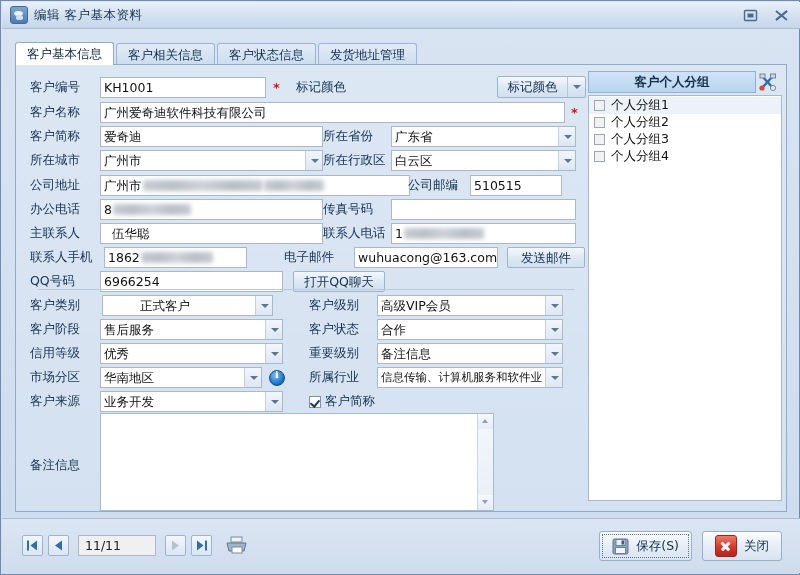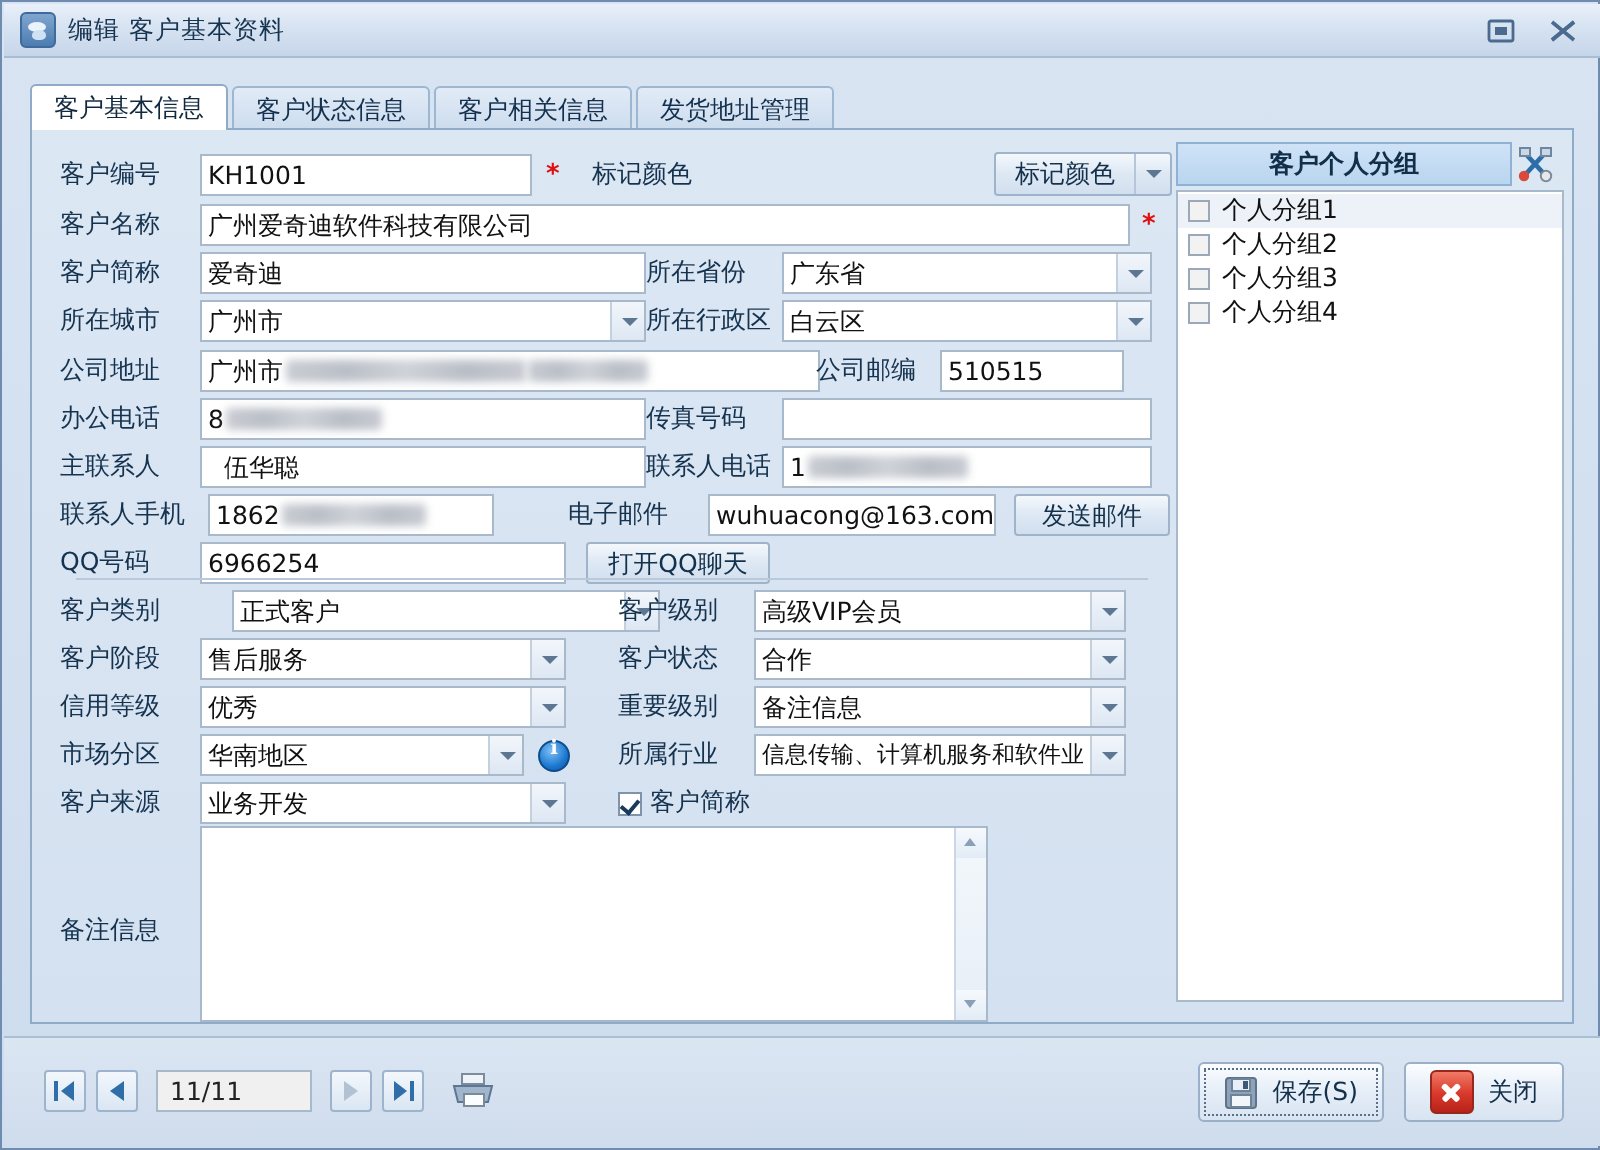--- a/index.html
+++ b/index.html
@@ -266,22 +266,22 @@
         <svg width="17" height="15">
             <path d="M3 3 L14 12 M14 3 L3 12" stroke="#4a6b8e" stroke-width="1.8" fill="none"></path>
             <path d="M3 12 L14 3" stroke="#4a6b8e" stroke-width="1.8" fill="none"></path>
           </svg>
       </div>
     </div>
   </div>
 
   <div class="tabstrip">
     <div class="tab active">客户基本信息</div>
+    <div class="tab">客户相关信息</div>
     <div class="tab">客户状态信息</div>
-    <div class="tab">客户相关信息</div>
     <div class="tab">发货地址管理</div>
   </div>
 
   <div class="panel">
 
     <div class="row" style="left:14px;top:12px;">
       <div class="lbl" style="width:64px;">客户编号</div>
       <div class="inp" style="width:166px;margin-left:6px;">KH1001</div>
       <div class="req" style="margin-left:7px;">*</div>
     </div>
@@ -374,21 +374,21 @@
     <div class="row" style="left:14px;top:206px;">
       <div class="lbl" style="width:64px;">QQ号码</div>
       <div class="inp" style="width:183px;margin-left:6px;">6966254</div>
       <div class="btn" style="width:92px;margin-left:10px;">打开QQ聊天</div>
     </div>
 
     <div class="sep" style="top:224px;"></div>
 
     <div class="row" style="left:14px;top:230px;">
       <div class="lbl" style="width:64px;">客户类别</div>
-      <div class="combo" style="width:214px;margin-left:22px;">
+      <div class="combo" style="width:171px;margin-left:8px;padding-left:34px;">
         <div class="val">正式客户</div>
         <div class="arrow"></div>
       </div>
     </div>
     <div class="row" style="left:293px;top:230px;">
       <div class="lbl" style="width:64px;">客户级别</div>
       <div class="combo" style="width:186px;margin-left:4px;">
         <div class="val">高级VIP会员</div>
         <div class="arrow"></div>
       </div>

